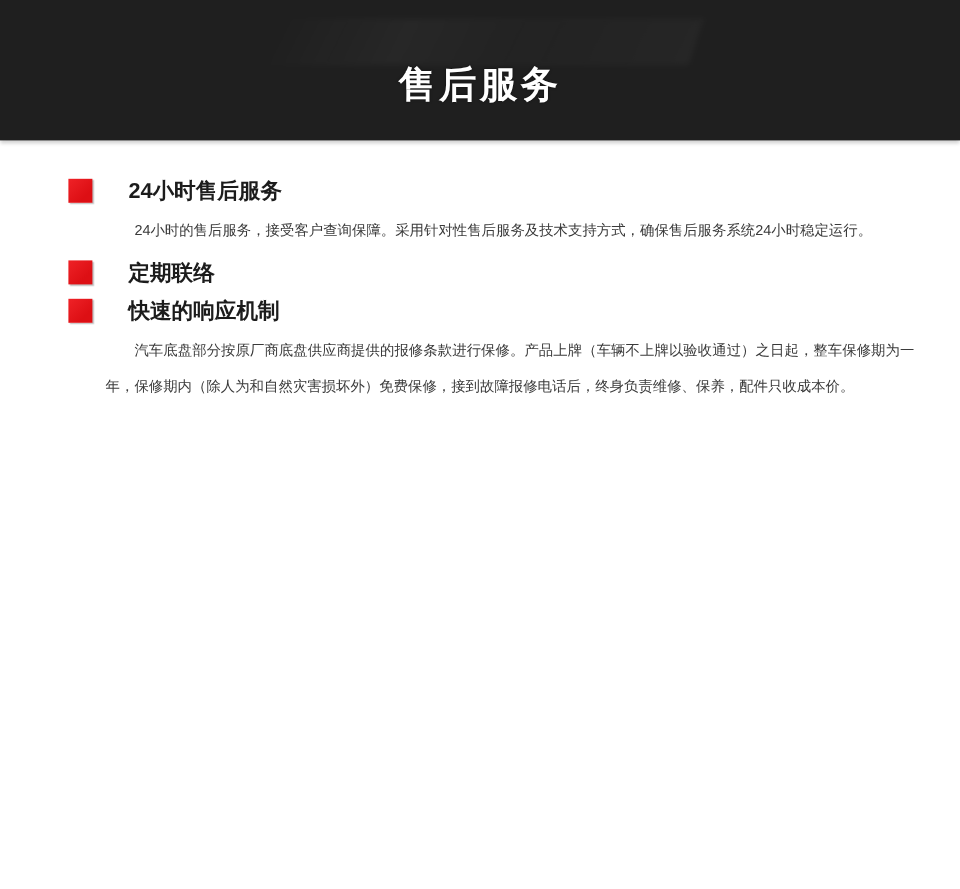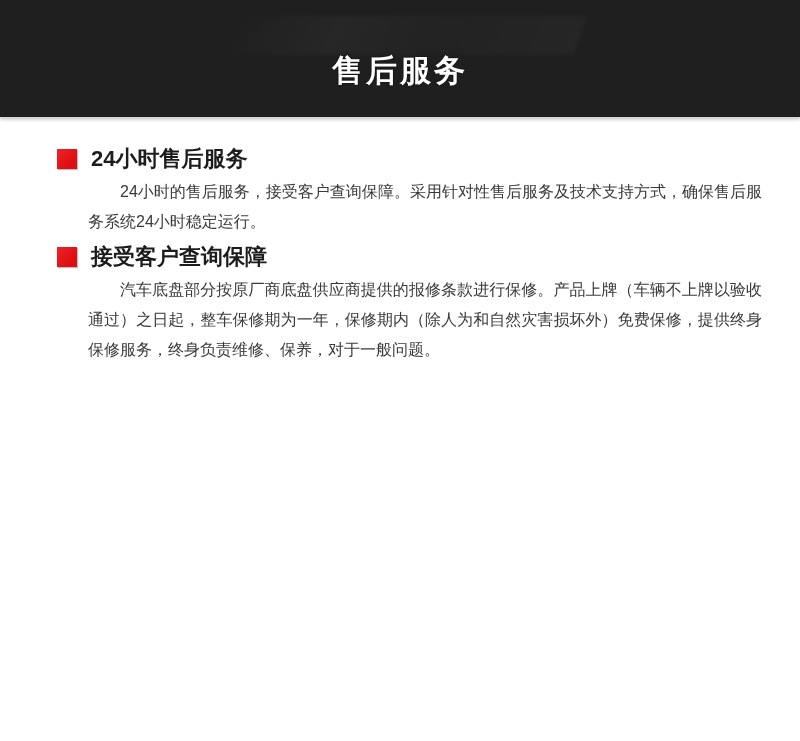--- a/index.html
+++ b/index.html
@@ -62,28 +62,29 @@
     margin-top: 0;
   }
   .bullet {
     flex: none;
     width: 20px;
     height: 20px;
     background: linear-gradient(135deg, #ef2227 0%, var(--bullet-red, #dd0f14) 70%);
     box-shadow: 1px 1px 1px rgba(0,0,0,0.25);
   }
   .heading-text {
-    font-size: 22px;
+    font-size: 18px;
     font-weight: bold;
     color: var(--heading-color, #1c1c1c);
     line-height: 24px;
+    margin-left: 16px;
   }
   .section p {
     margin: 0 0 4px 31px;
-    font-size: 16px;
+    font-size: 12px;
     line-height: 30px;
     color: var(--body-color, #3a3a3a);
     text-indent: 2em;
     text-align: justify;
   }
 </style>
 </head>
 <body>
 
 <header class="banner">
@@ -95,26 +96,30 @@
 
   <section class="section">
     <div class="section-heading">
       <span class="bullet"></span>
       <span class="heading-text">24小时售后服务</span>
     </div>
     <p>24小时的售后服务，接受客户查询保障。采用针对性售后服务及技术支持方式，确保售后服务系统24小时稳定运行。</p>
   </section>
 
   <section class="section">
+    <div class="section-heading">
+      <span class="bullet"></span>
+      <span class="heading-text">定期联络</span>
+    </div>
   </section>
 
   <section class="section">
   </section>
 
   <section class="section">
     <div class="section-heading">
       <span class="bullet"></span>
-      <span class="heading-text">接受客户查询保障</span>
+      <span class="heading-text">快速的响应机制</span>
     </div>
-    <p>汽车底盘部分按原厂商底盘供应商提供的报修条款进行保修。产品上牌（车辆不上牌以验收通过）之日起，整车保修期为一年，保修期内（除人为和自然灾害损坏外）免费保修，提供终身保修服务，终身负责维修、保养，对于一般问题。</p>
+    <p>汽车底盘部分按原厂商底盘供应商提供的报修条款进行保修。产品上牌（车辆不上牌以验收通过）之日起，整车保修期为一年，保修期内（除人为和自然灾害损坏外）免费保修，接到故障报修电话后，终身负责维修、保养，配件只收成本价。</p>
   </section>
 
 </main>
 
 </body></html>

